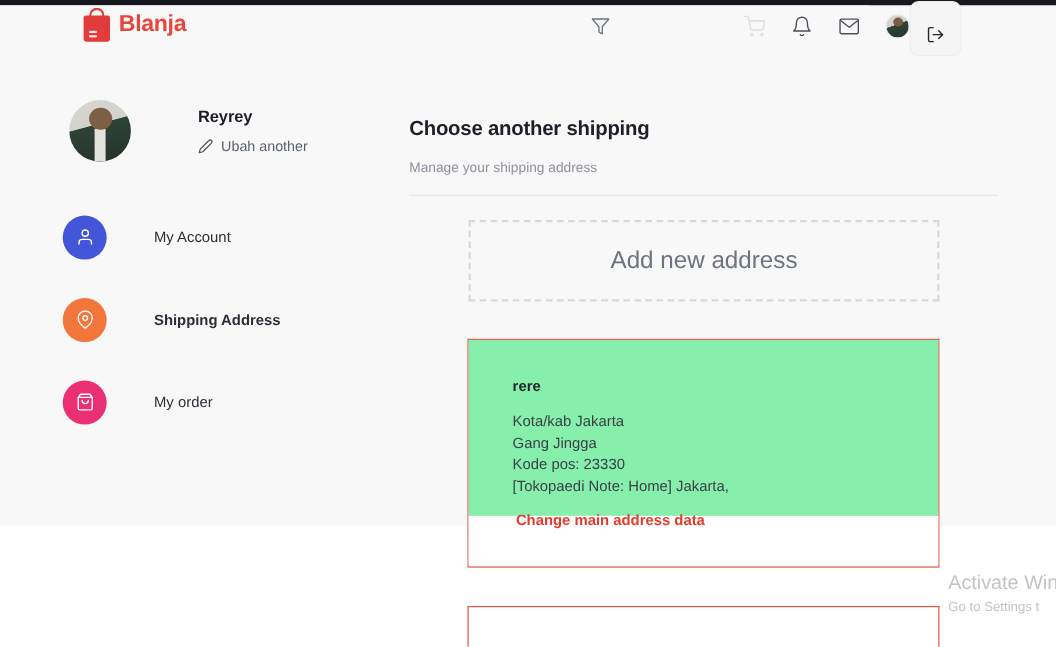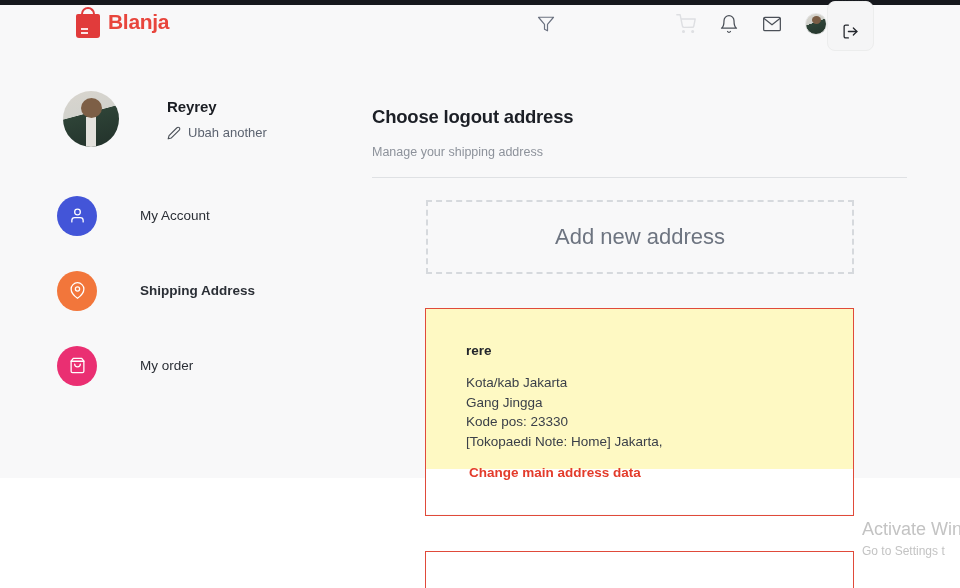--- a/index.html
+++ b/index.html
@@ -115,21 +115,21 @@
     position:relative; overflow:hidden; flex:none;
   }
   .avatar-lg::after {
     content:""; position:absolute; left:18px; top:7px; width:21px; height:20px;
     border-radius:50%; background:#7d5f46;
   }
   .avatar-lg::before {
     content:""; position:absolute; left:23px; top:26px; width:10px; height:30px;
     background:#e4e2dd;
   }
-  .profile-text { margin-left:48px; }
+  .profile-text { margin-left:61px; }
   .profile-name {
     font-size:15px; font-weight:bold; color:#1a1d23; letter-spacing:-0.1px;
   }
   .profile-edit {
     margin-top:10px; display:flex; align-items:center; gap:7px;
     font-size:13px; color:#5c6370; font-weight:500;
   }
 
   .nav { position:absolute; left:57px; top:125px; width:280px; }
   .nav-item {
@@ -168,21 +168,21 @@
     font-size:22px; color:#6d7480;
     background:transparent;
   }
 
   .addr-card {
     position:absolute; left:53px; top:255px;
     width:429px; height:208px;
     border:1.6px solid #e04a3a;
     background:#fafafa;
   }
-  .addr-card-inner { padding:34px 0 0 40px; background:#fef9c3; height:160px; }
+  .addr-card-inner { padding:34px 0 0 40px; background:#86efac; height:160px; }
   .addr-card-foot { height:45px; background:#ffffff; }
   .addr-name {
     font-size:13.5px; font-weight:bold; color:#22252b;
   }
   .addr-lines {
     margin-top:15px; font-size:13.5px; color:#3b4049; line-height:19.5px;
   }
   .addr-change {
     margin-top:14px; margin-left:3px;
     font-size:13.5px; font-weight:bold; color:#e33b2b;
@@ -304,21 +304,21 @@
           </svg>
         </div>
         <div class="nav-label">My order</div>
       </div>
 
     </div>
   </div>
 
   <div class="main">
 
-    <div class="main-title">Choose logout address</div>
+    <div class="main-title">Choose another shipping</div>
     <div class="main-sub">Manage your shipping address</div>
     <div class="main-divider"></div>
 
     <div class="add-new">
       <span>Add new address</span>
     </div>
 
     <div class="addr-card">
       <div class="addr-card-inner">
         <div class="addr-name">rere</div>

